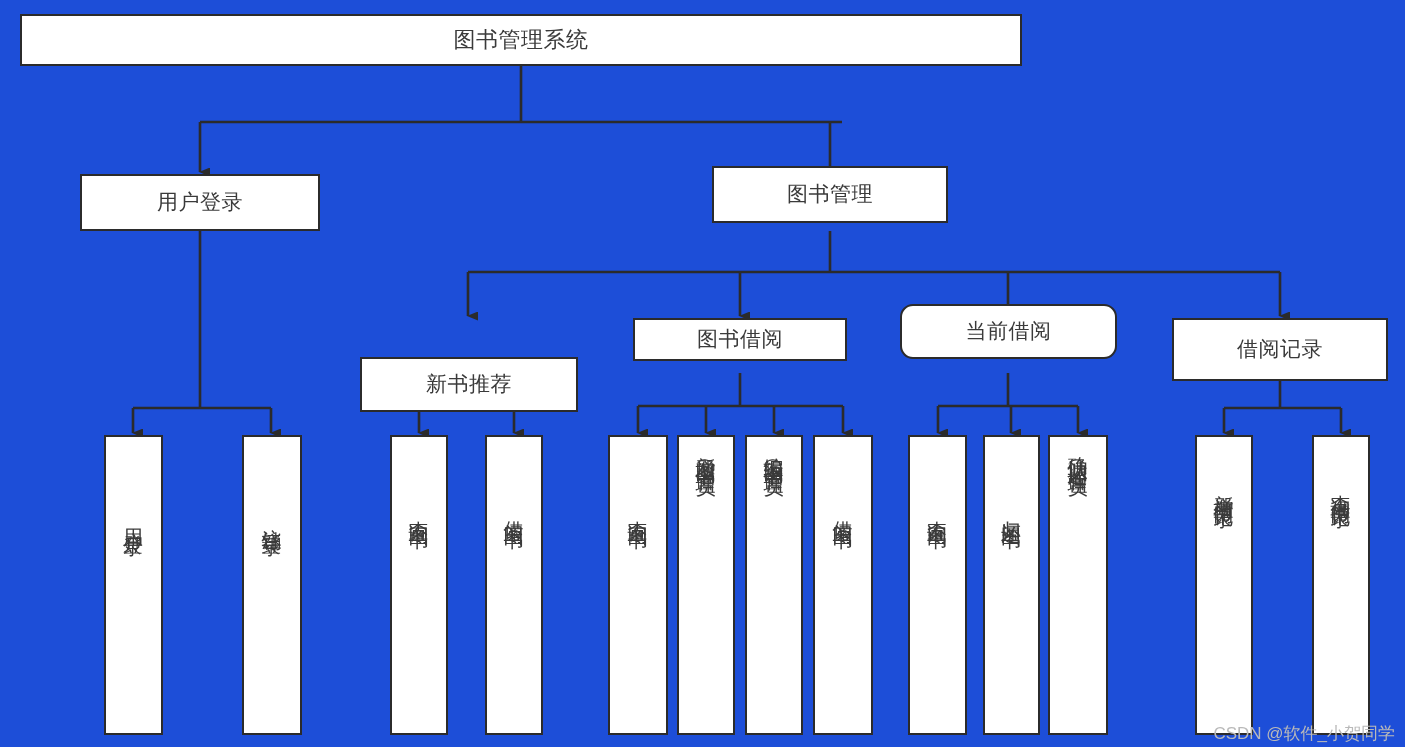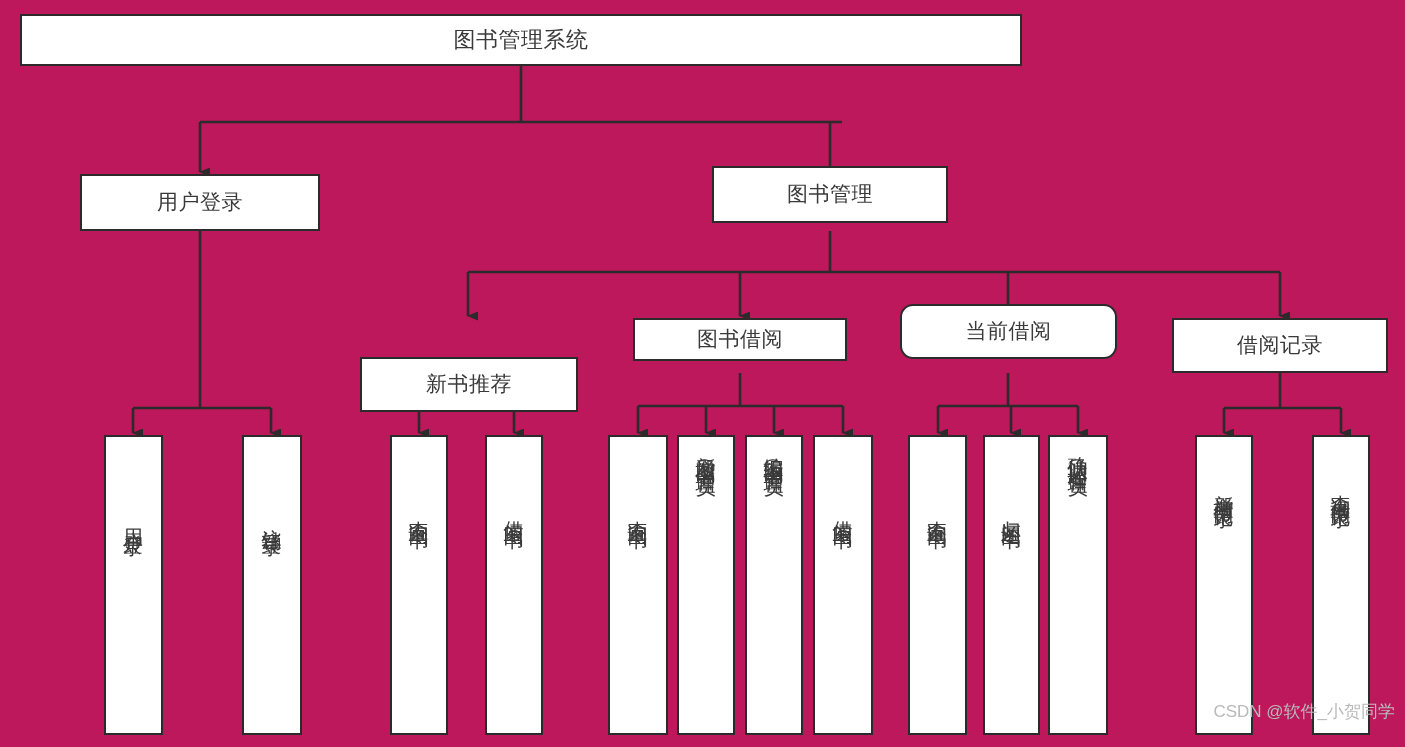--- a/index.html
+++ b/index.html
@@ -2,21 +2,21 @@
 <html><head>
 <meta charset="utf-8">
 <style>
   html,body{margin:0;padding:0;}
   body{
     width:1405px;height:747px;
     background:#ffffff;
     font-family:"Liberation Sans","DejaVu Sans",sans-serif;
     overflow:hidden;
   }
-  #stage{position:relative;width:1405px;height:747px;background:#be185d;}
+  #stage{position:relative;width:1405px;height:747px;background:#1d4ed8;}
   svg#wires{position:absolute;left:0;top:0;width:1405px;height:747px;}
 
   .node{
     position:absolute;
     box-sizing:border-box;
     background:#ffffff;
     border:2px solid #2b2b2b;
     display:flex;
     align-items:center;
     justify-content:center;
@@ -44,21 +44,21 @@
     font-size:20px;
     letter-spacing:3px;
     line-height:1;
     white-space:nowrap;
     color:#3a3a3a;
   }
 
   .watermark{
     position:absolute;
     right:10px;
-    bottom:24px;
+    bottom:2px;
     font-size:17px;
     color:#b9b9b9;
     white-space:nowrap;
     pointer-events:none;
   }
 </style>
 </head>
 <body>
 
 <div id="stage">
@@ -127,21 +127,21 @@
 
   <div class="node lvl2" style="left:360px;top:318px;width:218px;height:55px;margin-top:39px;">
     <span class="lbl">新书推荐</span>
   </div>
   <div class="node lvl2" style="left:633px;top:318px;width:214px;height:43px;">
     <span class="lbl">图书借阅</span>
   </div>
   <div class="node lvl2" style="left:900px;top:304px;width:217px;height:55px;border-radius:13px;">
     <span class="lbl">当前借阅</span>
   </div>
-  <div class="node lvl2" style="left:1172px;top:318px;width:216px;height:55px;">
+  <div class="node lvl2" style="left:1172px;top:318px;width:216px;height:63px;">
     <span class="lbl">借阅记录</span>
   </div>
 
   <div class="node leaf" style="left:104px;top:435px;width:59px;height:300px;padding-top:76px;">
     <span class="lbl">用户登录</span>
   </div>
   <div class="node leaf" style="left:242px;top:435px;width:60px;height:300px;padding-top:76px;">
     <span class="lbl">注销登录</span>
   </div>
 

